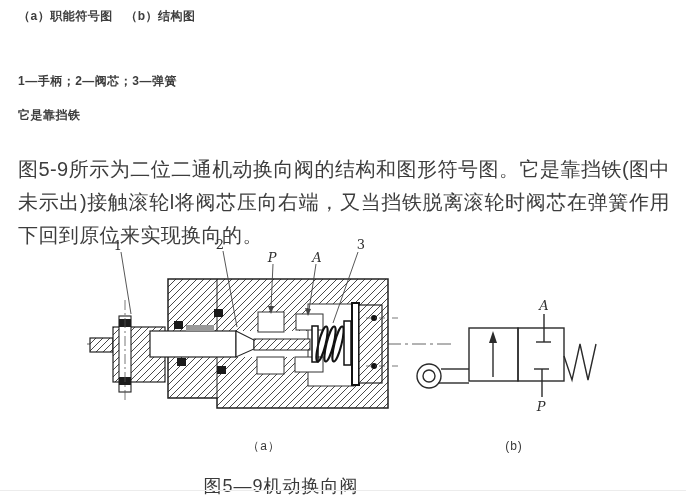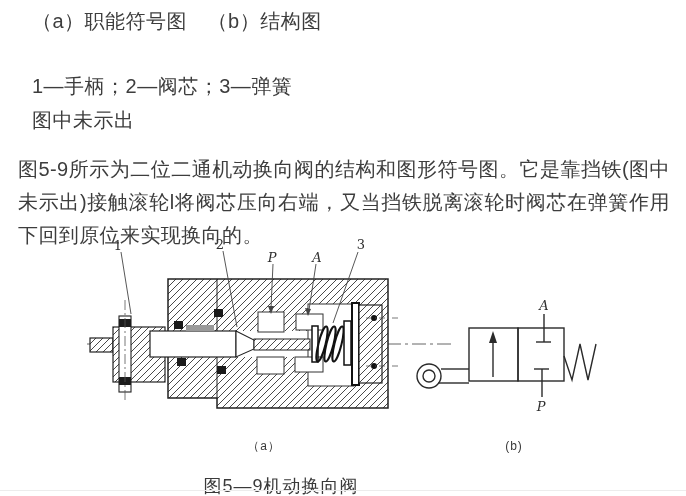--- a/index.html
+++ b/index.html
@@ -2,21 +2,21 @@
 <html><head>
 <meta charset="utf-8">
 <style>
   html,body{margin:0;padding:0;}
   body{
     width:686px;height:496px;position:relative;overflow:hidden;
     background:#ffffff;
     font-family:"Liberation Sans","DejaVu Sans",sans-serif;
     color:#3d3d3d;
   }
-  .tline{position:absolute;left:32px;font-size:20px;letter-spacing:.5px;white-space:nowrap;}
+  .tline{position:absolute;left:18px;font-size:12px;letter-spacing:.5px;white-space:nowrap;font-weight:bold;}
   #line-a-b{top:8px;}
   #legend-line{top:57px;margin-top:16px;}
   #subheading{top:107px;}
   #para{
     position:absolute;top:153px;left:18px;width:652px;
     font-size:20px;line-height:33px;letter-spacing:.4px;text-align:justify;
   }
   #figure-svg{position:absolute;left:85px;top:230px;}
   #figure-caption{
     position:absolute;top:461px;left:0;width:562px;text-align:center;
@@ -26,21 +26,21 @@
   svg text{fill:#2e2e2e;}
   .callout{font-family:"DejaVu Serif",serif;font-size:13px;}
   .port{font-family:"DejaVu Serif",serif;font-style:italic;font-size:13px;}
   .subcap{font-size:12px;fill:#3a3a3a;letter-spacing:1px;}
 </style>
 </head>
 <body>
 
 <div class="tline" id="line-a-b">（a）职能符号图　（b）结构图</div>
 <div class="tline" id="legend-line">1—手柄；2—阀芯；3—弹簧</div>
-<div class="tline" id="subheading">图中未示出</div>
+<div class="tline" id="subheading">它是靠挡铁</div>
 <div id="para">图5-9所示为二位二通机动换向阀的结构和图形符号图。它是靠挡铁(图中未示出)接触滚轮l将阀芯压向右端，又当挡铁脱离滚轮时阀芯在弹簧作用下回到原位来实现换向的。</div>
 
 <svg id="figure-svg" width="560" height="228" viewBox="85 230 560 228">
   <defs>
     <pattern id="hatch" width="7" height="7" patternUnits="userSpaceOnUse">
       <rect width="7" height="7" fill="#ffffff"></rect>
       <path d="M-1,8 L8,-1 M-1,15 L15,-1" stroke="#4a4a4a" stroke-width="1"></path>
     </pattern>
   </defs>
 

